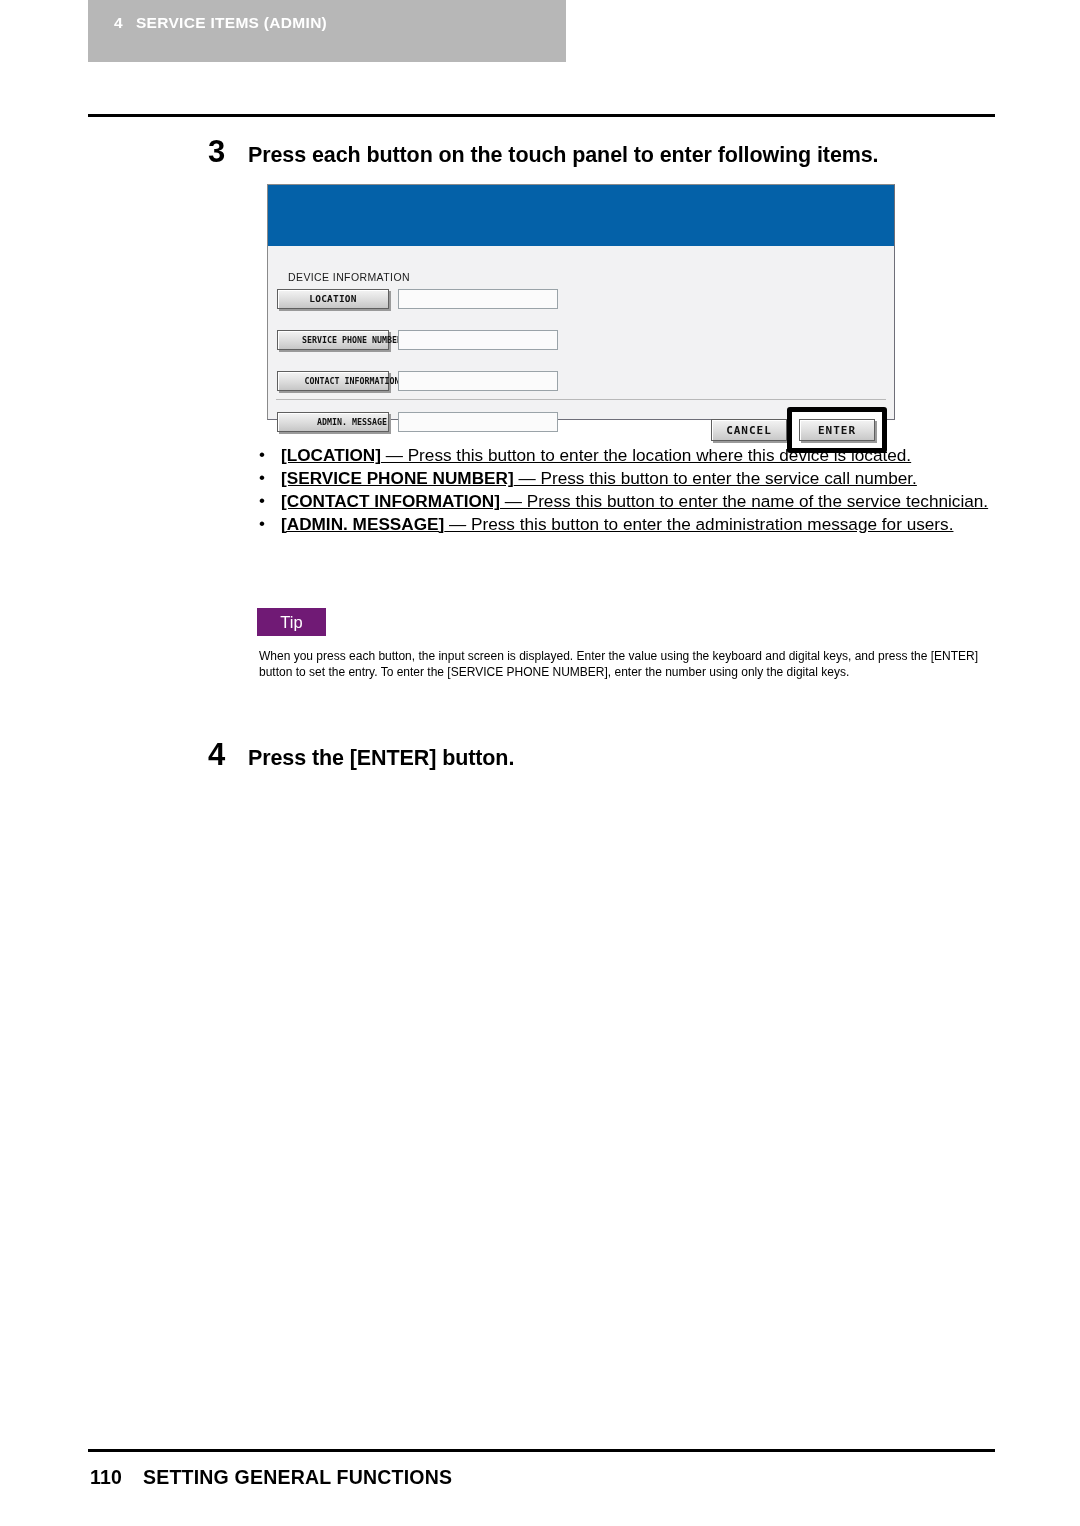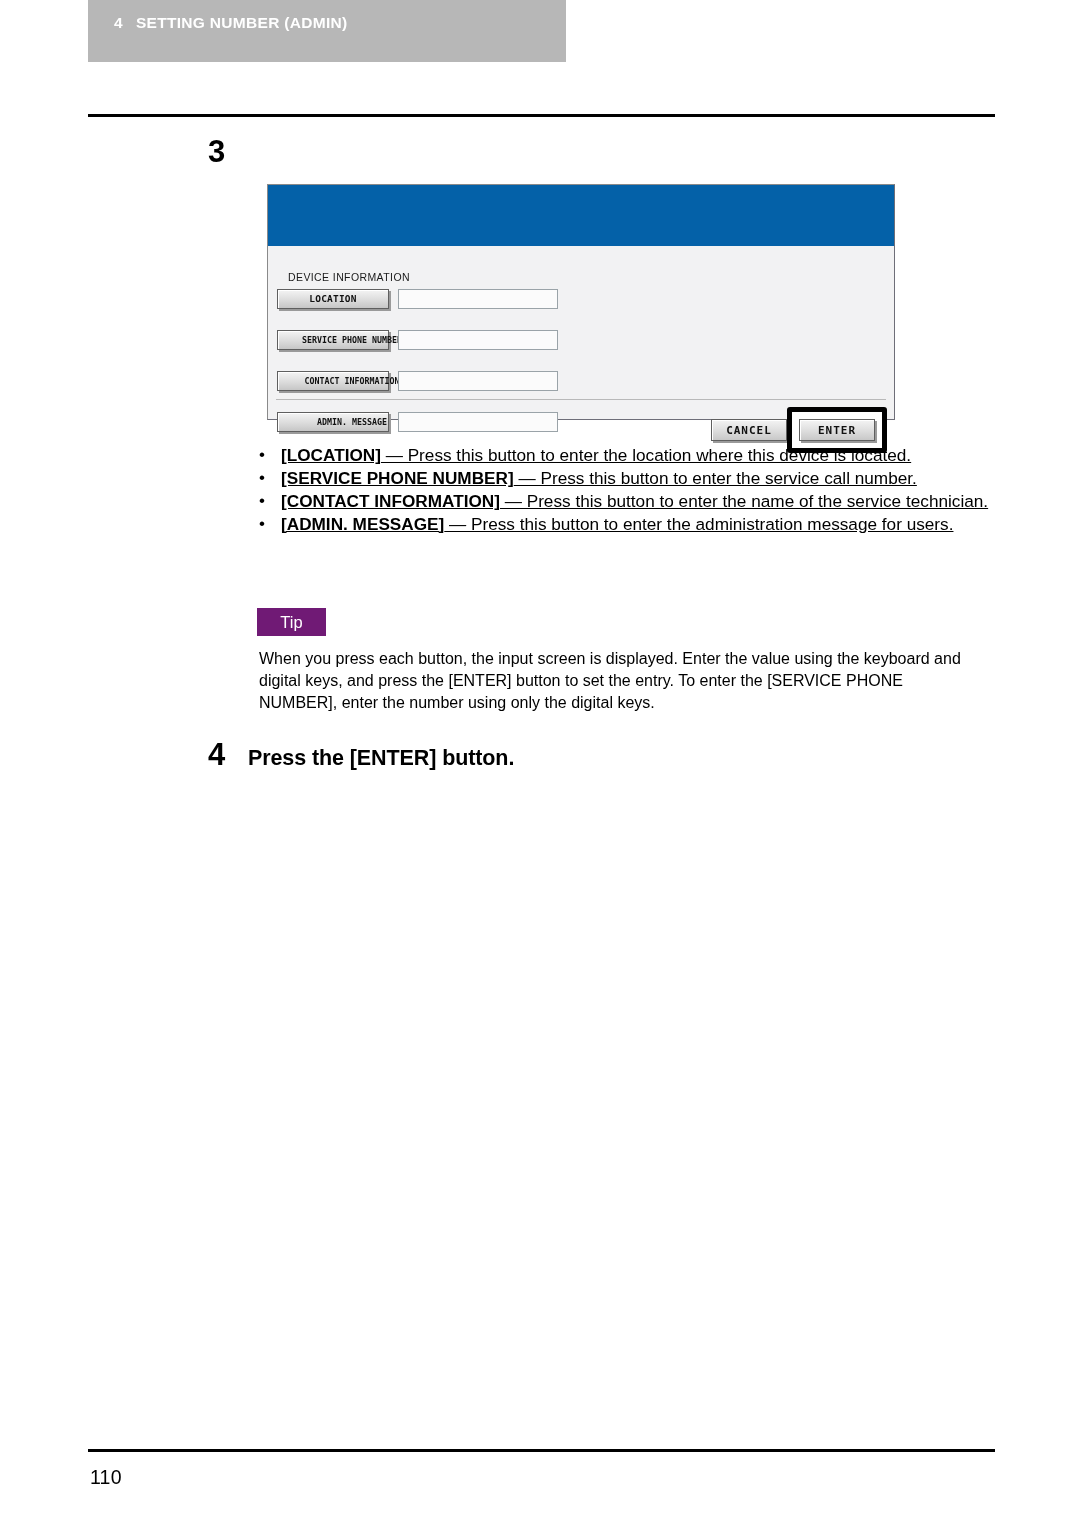--- a/index.html
+++ b/index.html
@@ -254,21 +254,21 @@
     display: flex;
     align-items: center;
     justify-content: center;
     font-size: 16.5px;
   }
   .tip-text {
     position: absolute;
     left: 259px;
     top: 648px;
     width: 723px;
-    font-size: 16px;
+    font-size: 12px;
     line-height: 1.36;
   }
 
   
   .bottom-rule {
     position: absolute;
     left: 88px;
     top: 1449px;
     width: 907px;
     height: 3px;
@@ -276,36 +276,38 @@
   }
   .footer {
     position: absolute;
     left: 90px;
     top: 1466px;
     display: flex;
     align-items: flex-end;
     gap: 21px;
     font-size: 19.5px;
     letter-spacing: 0.2px;
+    font-weight: bold;
   }
 </style>
 </head>
 <body>
 
 <div class="chapter-band">
   <div class="chapter-band-inner">
     <span>4</span>
-    <span>SETTING NUMBER (ADMIN)</span>
+    <span>SERVICE ITEMS (ADMIN)</span>
   </div>
 </div>
 
 <div class="top-rule"></div>
 
 <div class="step" id="step-3">
   <div class="step-num">3</div>
+  <div class="step-text">Press each button on the touch panel to enter following items.</div>
 </div>
 
 <div class="panel">
 
   <div class="panel-header"></div>
 
 
   <div class="panel-body">
 
     <div class="section-label">DEVICE INFORMATION</div>
@@ -394,13 +396,14 @@
 <div class="tip-text">When you press each button, the input screen is displayed.  Enter the value using the keyboard and digital keys, and press the [ENTER] button to set the entry.  To enter the [SERVICE PHONE NUMBER], enter the number using only the digital keys.</div>
 
 <div class="step" id="step-4">
   <div class="step-num">4</div>
   <div class="step-text">Press the [ENTER] button.</div>
 </div>
 
 <div class="bottom-rule"></div>
 <div class="footer">
   <span>110</span>
+  <span>SETTING GENERAL FUNCTIONS</span>
 </div>
 
 </body></html>

